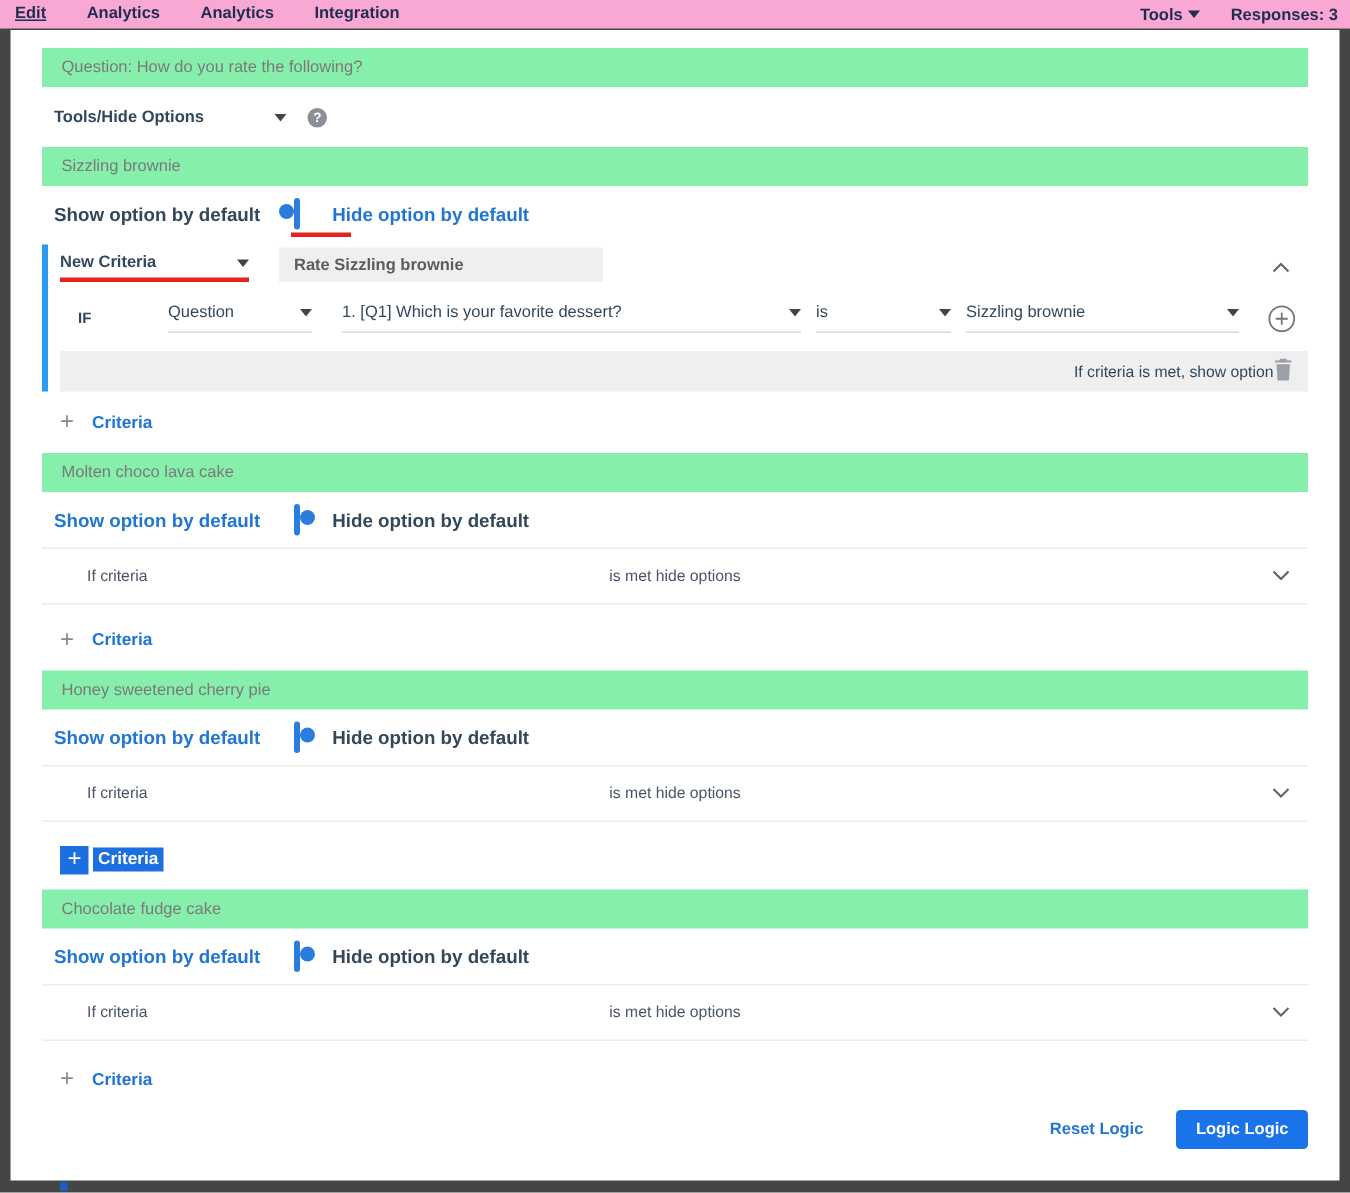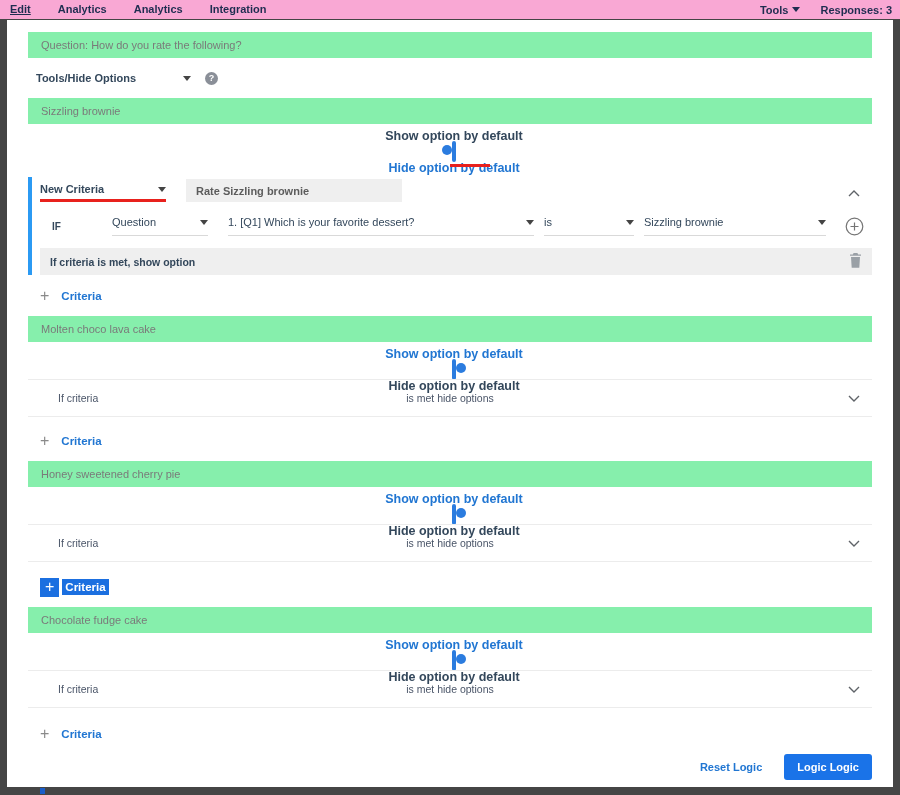--- a/index.html
+++ b/index.html
@@ -61,59 +61,59 @@
     font-size:11px; font-weight:bold; color:#33475b; cursor:pointer;
   }
   .dropdown .caret { width:0;height:0;border-left:4px solid transparent;border-right:4px solid transparent;border-top:5px solid #444; }
   .dd-plain { width:155px; }
   .help-icon {
     width:13px; height:13px; border-radius:50%; background:#8a8f98;
     color:#fff; font-size:9px; font-weight:bold; display:flex;
     align-items:center; justify-content:center; margin-left:14px; cursor:pointer;
   }
   
-  .toggle-row { display:flex; align-items:center; margin:5px 0 0 8px; height:28px;flex-direction:column; }
+  .toggle-row { display:flex; align-items:center; margin:5px 0 0 8px; height:28px; }
   .tlabel { font-size:12.5px; font-weight:bold; }
   .tlabel.dark { color:#33475b; }
   .tlabel.blue { color:#2176d2; }
   .toggle-wrap { position:relative; margin:0 22px 0 22px; }
   .toggle {
     width:36px; height:17px; border:2px solid #2b7cdf; border-radius:10px;
     background:#fff; position:relative; cursor:pointer;
   }
   .toggle .knob {
     width:10px; height:10px; border-radius:50%; background:#2b7cdf;
     position:absolute; top:1.5px;
   }
   .toggle.on .knob { right:2px; }
   .toggle.off .knob { left:2px; }
   .red-underline { position:absolute; left:-2px; top:21px; width:40px; height:3px; background:#e8211d; }
   
-  .crit-panel { border-left:4px solid #2b9af3; margin-top:20px; padding:2px 0 0 8px; }
+  .crit-panel { border-left:4px solid #2b9af3; margin-top:6px; padding:2px 0 0 8px; }
   .crit-name-row { display:flex; align-items:flex-start; height:30px; }
   .crit-dd { width:126px; position:relative; padding-top:4px; }
   .crit-dd .red-underline { left:0; top:20px; width:126px; height:3px; }
   .rate-box {
     margin-left:20px; width:216px; height:23px; background:#efefef;
     font-size:11px; font-weight:bold; color:#5c5c5c;
     display:flex; align-items:center; padding:0 10px; margin-top:0px;
   }
   .collapse-btn { margin-left:auto; margin-right:12px; cursor:pointer; padding-top:4px; }
   .if-row { display:flex; align-items:center; margin-top:2px; height:30px; }
   .if-label { font-size:10px; font-weight:bold; color:#33475b; margin-left:12px; width:30px; }
   .if-dd { border-bottom:1px solid #d9d9d9; padding-bottom:7px; font-weight:normal; color:#33475b; }
   .dd-type { width:96px; margin-left:30px; }
   .dd-question { width:306px; margin-left:20px; }
   .dd-op { width:90px; margin-left:10px; }
   .dd-value { width:182px; margin-left:10px; }
   .add-cond-btn { margin-left:auto; margin-right:8px; cursor:pointer; height:19px; }
   .result-bar {
     margin-top:7px; background:#efefef; height:27px;
-    display:flex; align-items:center; justify-content:space-between;
-    padding:0 10px; font-size:10.5px; font-weight:bold; color:#33475b;
+    display:flex; align-items:center; justify-content:flex-end;
+    padding:0 10px; font-size:10.5px; font-weight:normal; color:#33475b;
   }
   .trash-btn { cursor:pointer; }
   
   .add-crit { display:flex; align-items:center; margin:11px 0 10px 12px; height:20px; cursor:pointer; }
   .add-crit .plus { font-size:16px; color:#8a8a8a; font-weight:normal; line-height:16px; }
   .add-crit .lbl { font-size:11.5px; font-weight:bold; color:#2176d2; margin-left:12px; }
   .add-crit.highlight .plus { background:#1b6fe0; color:#fff; padding:1px 5px 2px 5px; }
   .add-crit.highlight .lbl { background:#1b6fe0; color:#fff; margin-left:3px; padding:2px 3px; }
   
   .collapsed-row {

